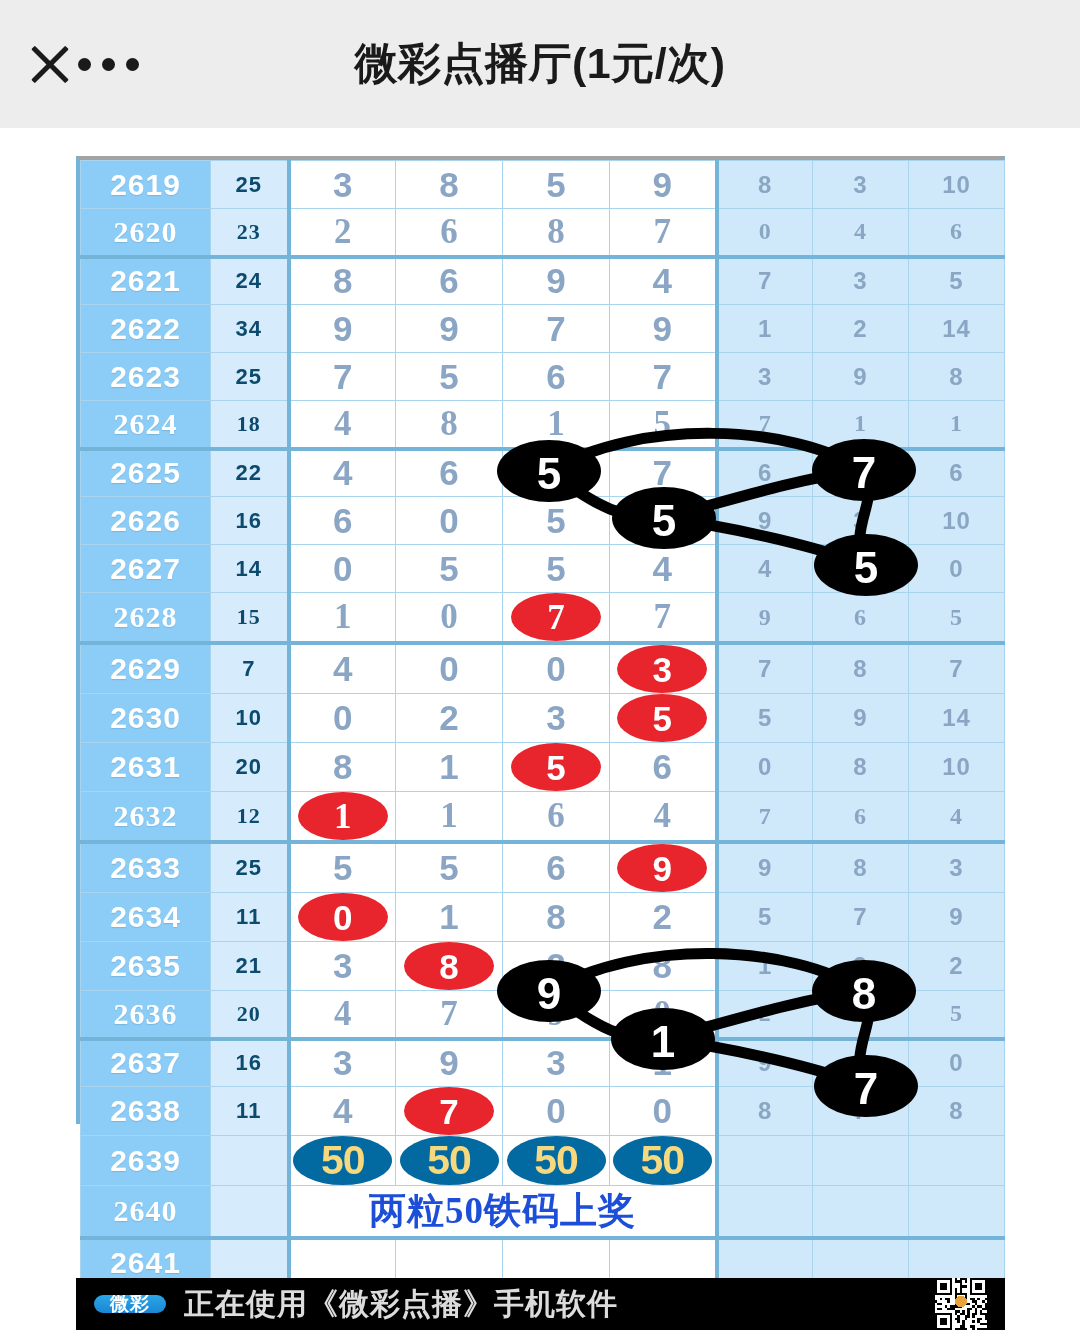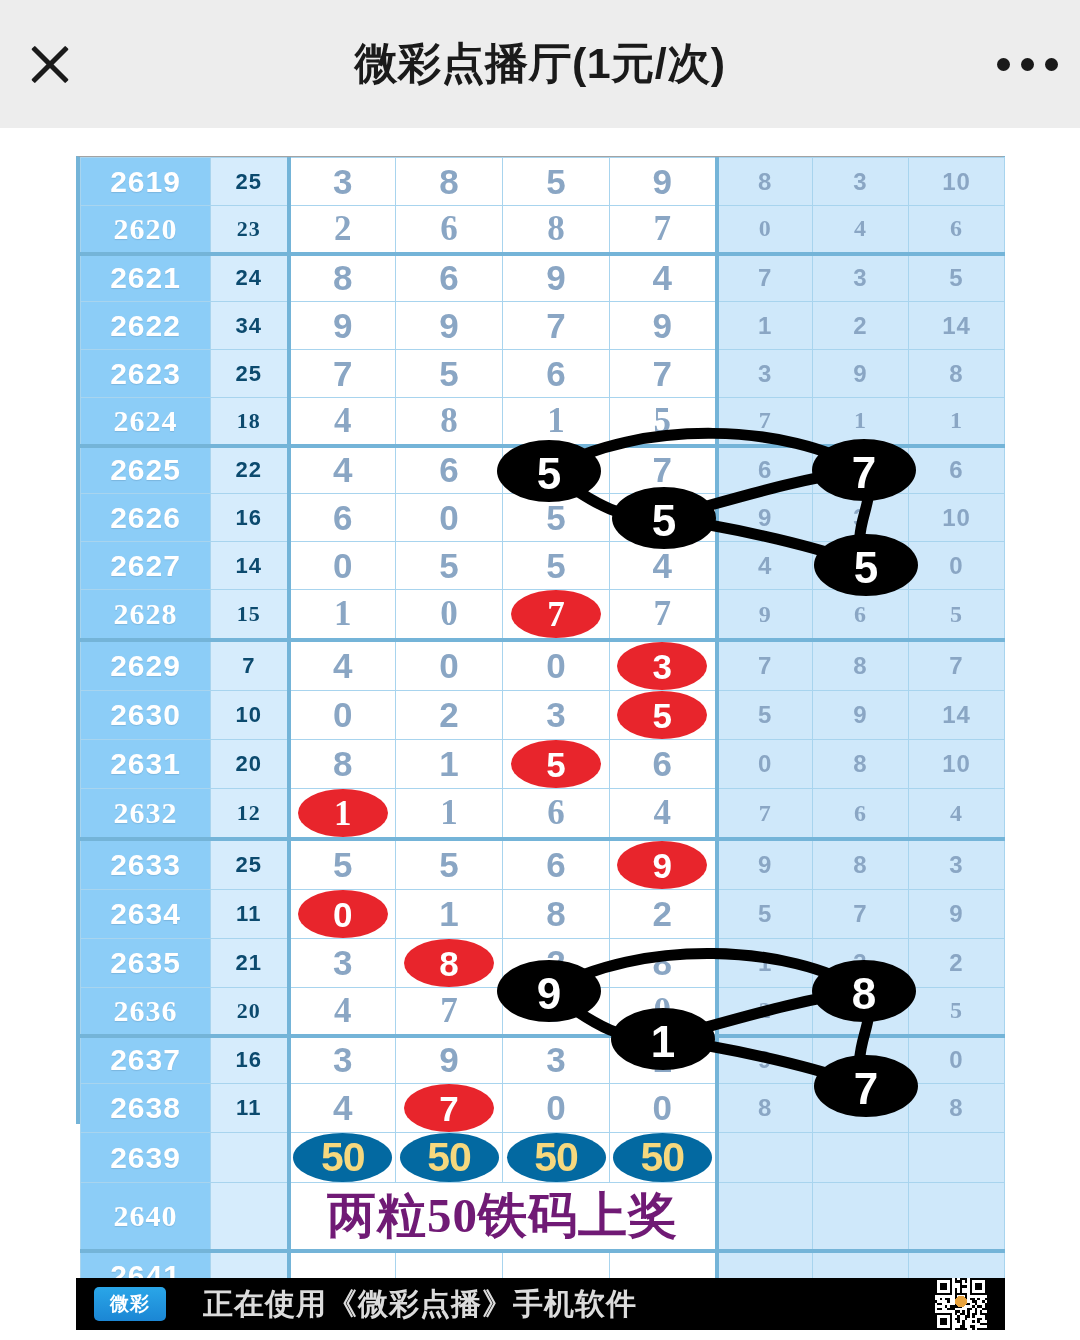--- a/index.html
+++ b/index.html
@@ -10,21 +10,20 @@
     overflow: hidden;
     position: relative;
   }
 
   
   #header {
     height: 128px;
     background: #ededed;
     display: flex;
     align-items: center;
-    justify-content: space-between;
     padding: 0 22px;
     position: relative;
   }
   #close-btn {
     width: 56px; height: 56px;
     position: relative;
     cursor: pointer;
     flex: 0 0 56px;
   }
   #close-btn::before, #close-btn::after {
@@ -65,21 +64,21 @@
 
   
   #sheet {
     position: absolute;
     left: 76px; top: 156px;
     width: 929px;
     height: 968px;
     background: #ffffff;
     border-left: 4px solid #74b4d8;
     border-right: 4px solid #74b4d8;
-    border-top: 1px solid #a3a3a3;
+    border-top: 4px solid #a3a3a3;
   }
   table {
     border-collapse: collapse;
     width: 100%;
     table-layout: fixed;
   }
   td {
     border: 1px solid #a8d4ee;
     text-align: center;
     vertical-align: middle;
@@ -142,22 +141,22 @@
     width: 99px; height: 49px;
     background: #0369a1;
     border-radius: 50%;
     color: #f6d87e;
     font-size: 41px;
     font-weight: bold;
     line-height: 1;
     letter-spacing: -1px;
   }
   .note-text {
-    color: #701a75;
-    font-size: 49px;
+    color: #1d4ed8;
+    font-size: 37px;
     font-weight: bold;
     white-space: nowrap;
     letter-spacing: 1px;
   }
 
   
   #anno {
     position: absolute;
     left: 0; top: 0;
     width: 1080px; height: 1340px;
@@ -178,40 +177,39 @@
     position: absolute;
     left: 76px; top: 1278px;
     width: 929px; height: 52px;
     background: #000000;
     display: flex;
     align-items: center;
     padding: 0 18px;
     gap: 18px;
   }
   #wc-logo {
-    width: 72px; height: 34px;
-    border-radius: 5px;
+    width: 72px; height: 18px;
+    border-radius: 17px;
     background: linear-gradient(#2aa6e8, #1b86d4);
     display: flex;
     align-items: center;
     justify-content: center;
     font-size: 19px;
     font-weight: bold;
     color: #ffffff;
     letter-spacing: 1px;
     flex: 0 0 auto;
     overflow: hidden;
   }
   #footer-text {
     color: #dcdcdc;
     font-size: 30px;
     font-weight: bold;
     letter-spacing: 1px;
     white-space: nowrap;
-    margin-left: 19px;
   }
   #qr {
     margin-left: auto;
     width: 52px; height: 52px;
     flex: 0 0 auto;
     position: relative;
   }
 </style>
 </head>
 <body>

